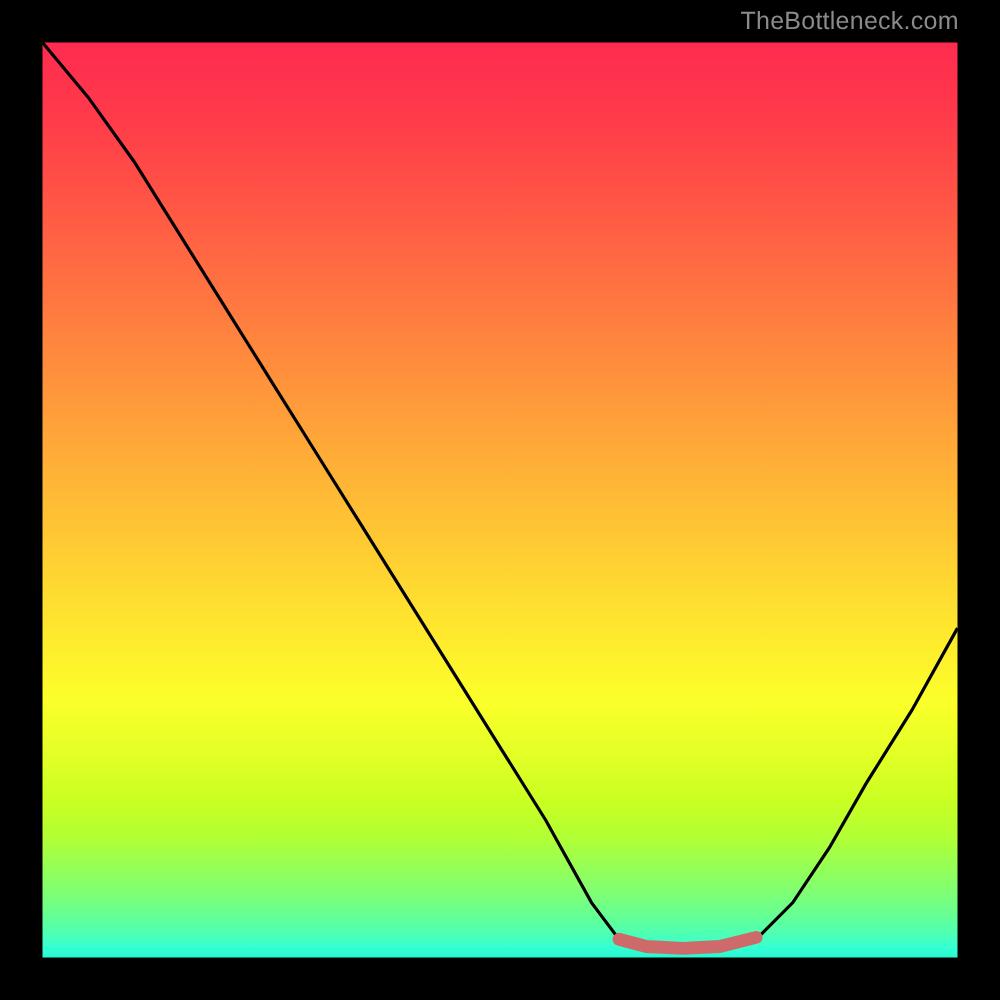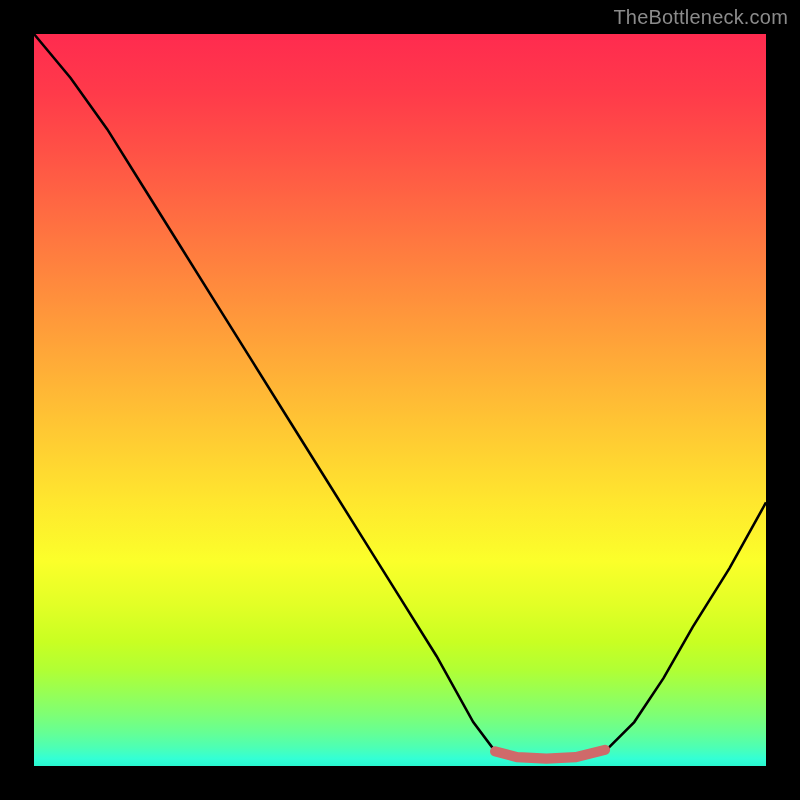--- a/index.html
+++ b/index.html
@@ -46,21 +46,21 @@
   }
   svg.curve {
     position: absolute;
     left: 0; top: 0;
     width: 732px; height: 732px;
     overflow: visible;
   }
   .watermark {
     position: absolute;
     top: 6px;
-    right: 12px;
+    right: 33px;
     color: #8b8b8b;
     font-size: 20px;
     font-weight: 500;
     letter-spacing: 0.2px;
   }
 </style>
 </head>
 <body>
 
 <div class="container">

